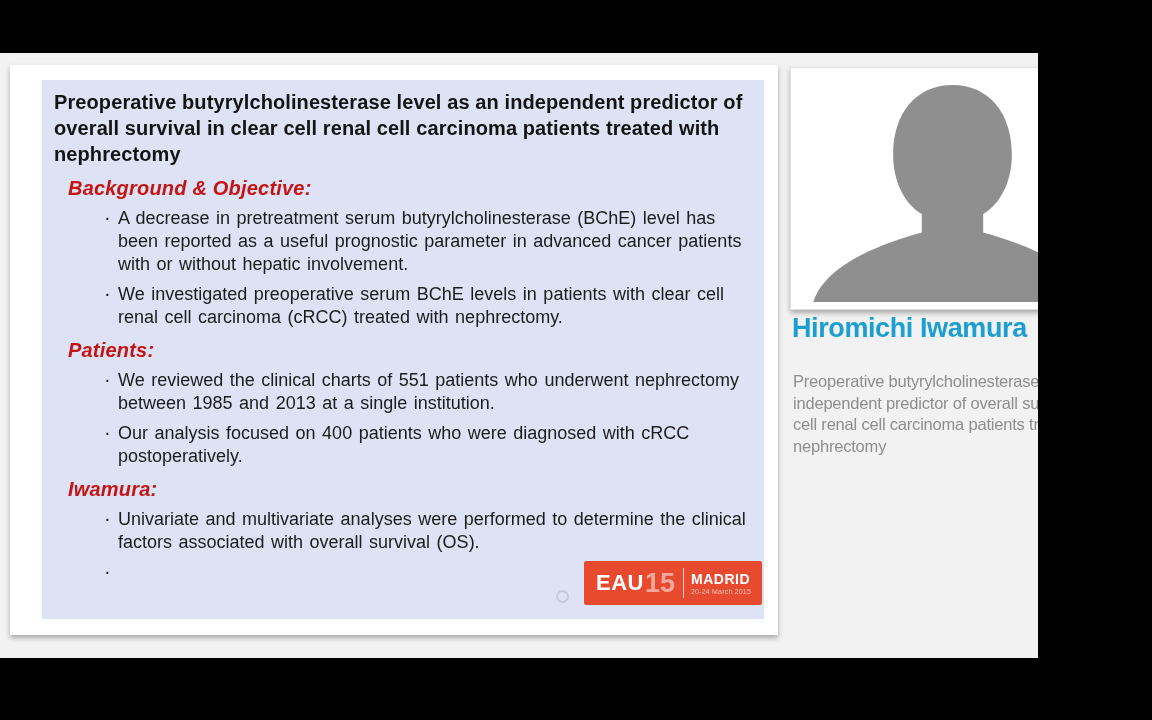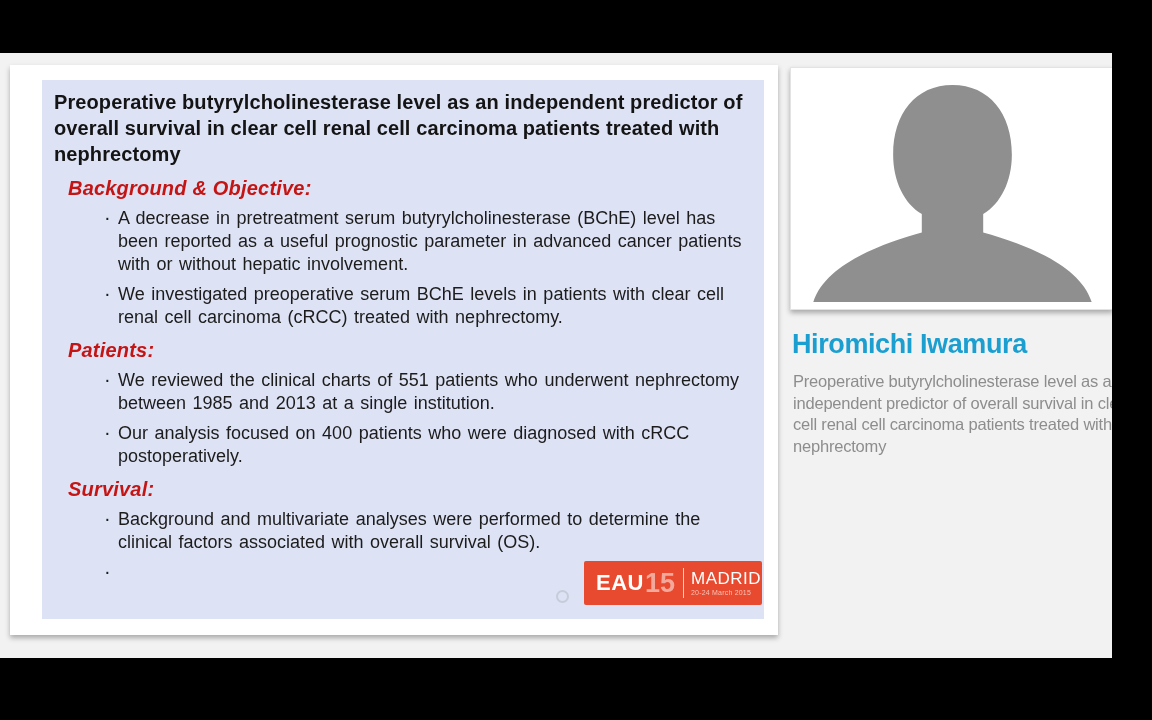--- a/index.html
+++ b/index.html
@@ -1,17 +1,17 @@
 <!DOCTYPE html>
 <html><head>
 <meta charset="utf-8">
 <style>
   html,body{margin:0;padding:0;background:#000;}
-  .stage{position:relative;width:1112px;height:720px;background:#0369a1;overflow:hidden;
-         font-family:"Liberation Sans", sans-serif;}
+  .stage{position:relative;width:1032px;height:720px;background:#0369a1;overflow:hidden;
+         font-family:"Liberation Sans", sans-serif;padding-left:6px;}
   .letterbox{position:absolute;left:0;width:1152px;background:#000;}
   .letterbox.top{top:0;height:53px;}
   .letterbox.bottom{top:658px;height:62px;}
   .content{position:absolute;left:0;top:53px;width:1152px;height:605px;background:#f2f2f3;}
 
   
   .slide-card{position:absolute;left:10px;top:12px;width:768px;height:570px;background:#ffffff;
               box-shadow:0 3px 5px rgba(0,0,0,.30);}
   .slide{position:absolute;left:32px;top:15px;width:722px;height:539px;background:#dde2f4;overflow:hidden;}
   .slide-title{margin:9px 6px 0 12px;width:702px;font-size:20px;line-height:26px;font-weight:700;
@@ -22,32 +22,32 @@
           font-size:18px;line-height:23px;color:#1c1c1c;word-spacing:1.5px;}
   .bullet .marker{position:absolute;left:0;top:-1px;font-size:20px;color:#1c1c1c;}
   .bullet.narrow{max-width:470px;}
 
   .eau-logo{position:absolute;right:2px;bottom:14px;width:178px;height:44px;background:#e84a2f;
             display:flex;align-items:center;padding:0 0 0 12px;box-sizing:border-box;border-radius:2px;}
   .logo-brand{color:#ffffff;font-weight:700;font-size:22px;letter-spacing:.5px;}
   .logo-year{color:#f2a99b;font-weight:700;font-size:27px;margin-left:1px;}
   .logo-divider{width:1px;height:30px;background:rgba(255,255,255,.75);margin:0 7px 0 8px;}
   .logo-right{display:flex;flex-direction:column;line-height:1;}
-  .logo-city{color:#ffffff;font-weight:400;font-size:17px;letter-spacing:.5px;}
+  .logo-city{color:#ffffff;font-weight:700;font-size:14px;letter-spacing:.5px;}
   .logo-dates{color:#f6c3b8;font-size:7px;margin-top:2px;letter-spacing:.2px;}
   .watermark-dot{position:absolute;left:514px;top:510px;width:9px;height:9px;border:2px solid #c3c8d6;
                  border-radius:50%;opacity:.85;}
 
   
   .speaker-panel{position:absolute;left:790px;top:0;width:362px;height:605px;}
   .photo-card{position:absolute;left:0;top:14px;width:323px;height:243px;background:#ffffff;
               border:1px solid #e3e3e3;box-sizing:border-box;box-shadow:0 3px 5px rgba(0,0,0,.30);
               overflow:hidden;}
   .photo-card svg{position:absolute;left:8px;top:8px;}
-  .speaker-name{position:absolute;left:2px;top:276px;width:340px;font-size:27px;font-weight:700;
+  .speaker-name{position:absolute;left:2px;top:260px;width:340px;font-size:27px;font-weight:700;
                 color:#1b9fd0;letter-spacing:-.4px;}
   .speaker-talk-title{position:absolute;left:3px;top:318px;width:342px;font-size:16.5px;line-height:21.5px;
                       color:#8d8d8d;letter-spacing:-.2px;}
 </style>
 </head>
 <body>
 
 <div class="stage">
   <div class="letterbox top"></div>
 
@@ -75,24 +75,24 @@
             <span class="marker">·</span>
             <span>We reviewed the clinical charts of 551 patients who underwent nephrectomy between 1985 and 2013 at a single institution.</span>
           </div>
           <div class="bullet">
             <span class="marker">·</span>
             <span>Our analysis focused on 400 patients who were diagnosed with cRCC postoperatively.</span>
           </div>
         </div>
 
         <div class="section">
-          <div class="section-heading">Survival:</div>
+          <div class="section-heading">Iwamura:</div>
           <div class="bullet">
             <span class="marker">·</span>
-            <span>Background and multivariate analyses were performed to determine the clinical factors associated with overall survival (OS).</span>
+            <span>Univariate and multivariate analyses were performed to determine the clinical factors associated with overall survival (OS).</span>
           </div>
           <div class="bullet narrow">
             <span class="marker">·</span>
           </div>
         </div>
 
         <div class="watermark-dot"></div>
 
         <div class="eau-logo">
           <span class="logo-brand">EAU</span>

